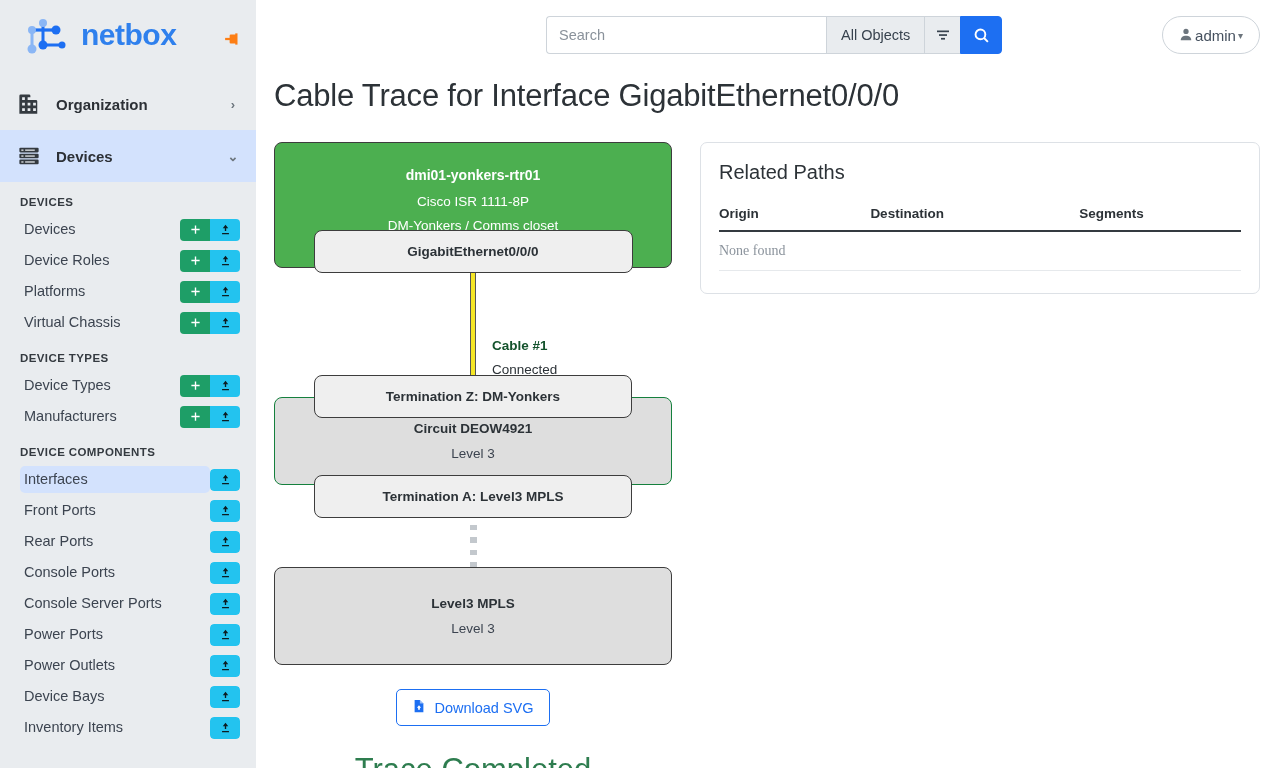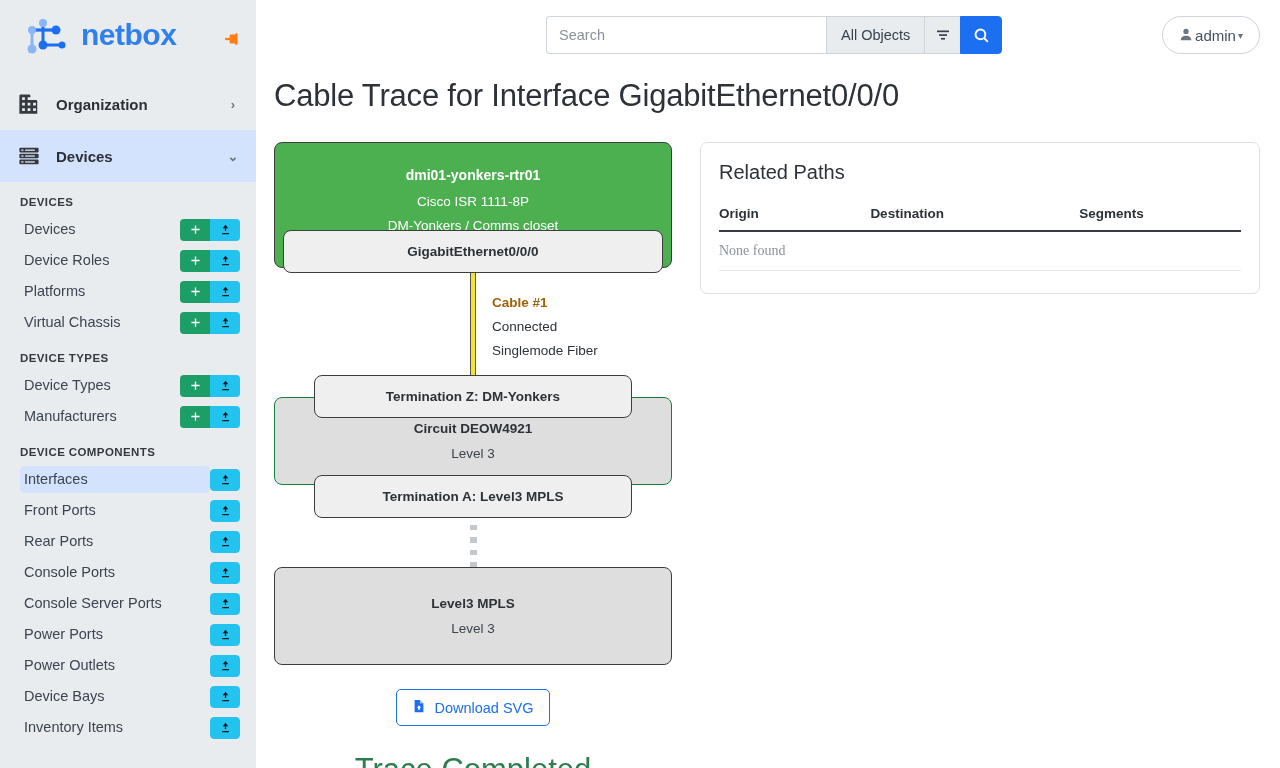--- a/index.html
+++ b/index.html
@@ -109,33 +109,33 @@
     color: #fff; text-align: center; padding: 24px 10px 34px 10px;
     position: relative;
   }
   .node-device .d-name { font-size: 14px; font-weight: 700; margin-bottom: 11px; }
   .node-device .d-sub { font-size: 13.5px; margin-bottom: 9px; }
   .node-device .d-sub:last-child { margin-bottom: 0; }
 
   .term-box {
     background: #efefef; border: 1px solid #3d3d3d; border-radius: 8px;
     text-align: center; font-size: 13.5px; font-weight: 700; color: #2c3237;
-    padding: 13px 10px; width: 380px; margin: 0 auto;
+    padding: 13px 10px; width: 319px; margin: 0 auto;
     position: relative; z-index: 3;
   }
   .ifbox-holder { margin-top: -38px; position: relative; z-index: 3; }
 
   .cable-seg { position: relative; height: 102px; }
   .cable-line {
     position: absolute; left: 199px; top: 0; width: 6px; height: 102px;
     background: #f5e625; border-left: 1px solid #555; border-right: 1px solid #555;
     transform: translateX(-3px);
   }
   .cable-meta { position: absolute; left: 218px; top: 22px; }
-  .cable-meta .cm-title { font-size: 13.5px; font-weight: 700; color: #a16207; margin-bottom: 9px; }
+  .cable-meta .cm-title { font-size: 13.5px; font-weight: 700; color: #14532d; margin-bottom: 9px; margin-top: 43px; }
   .cable-meta .cm-line { font-size: 13.5px; color: #2c3237; margin-bottom: 9px; }
 
   .circuit-wrap { position: relative; height: 150px; }
   .circuit-body {
     position: absolute; left: 0; top: 22px; width: 398px; height: 88px;
     background: #dedede; border: 1px solid #15803d; border-radius: 8px;
     display: flex; flex-direction: column; align-items: center; justify-content: center;
     z-index: 1;
   }
   .circuit-body .c-name { font-size: 13.5px; font-weight: 700; color: #2c3237; margin-bottom: 10px; }

